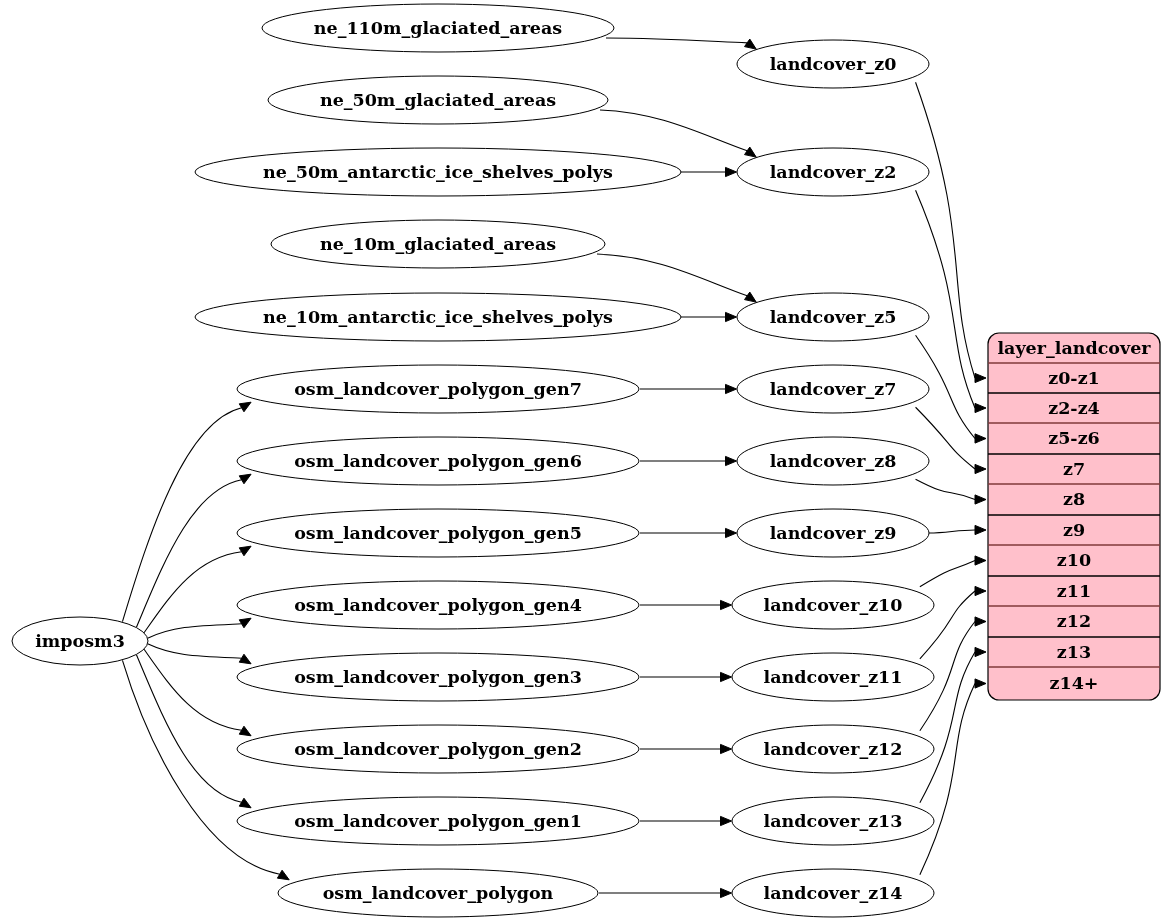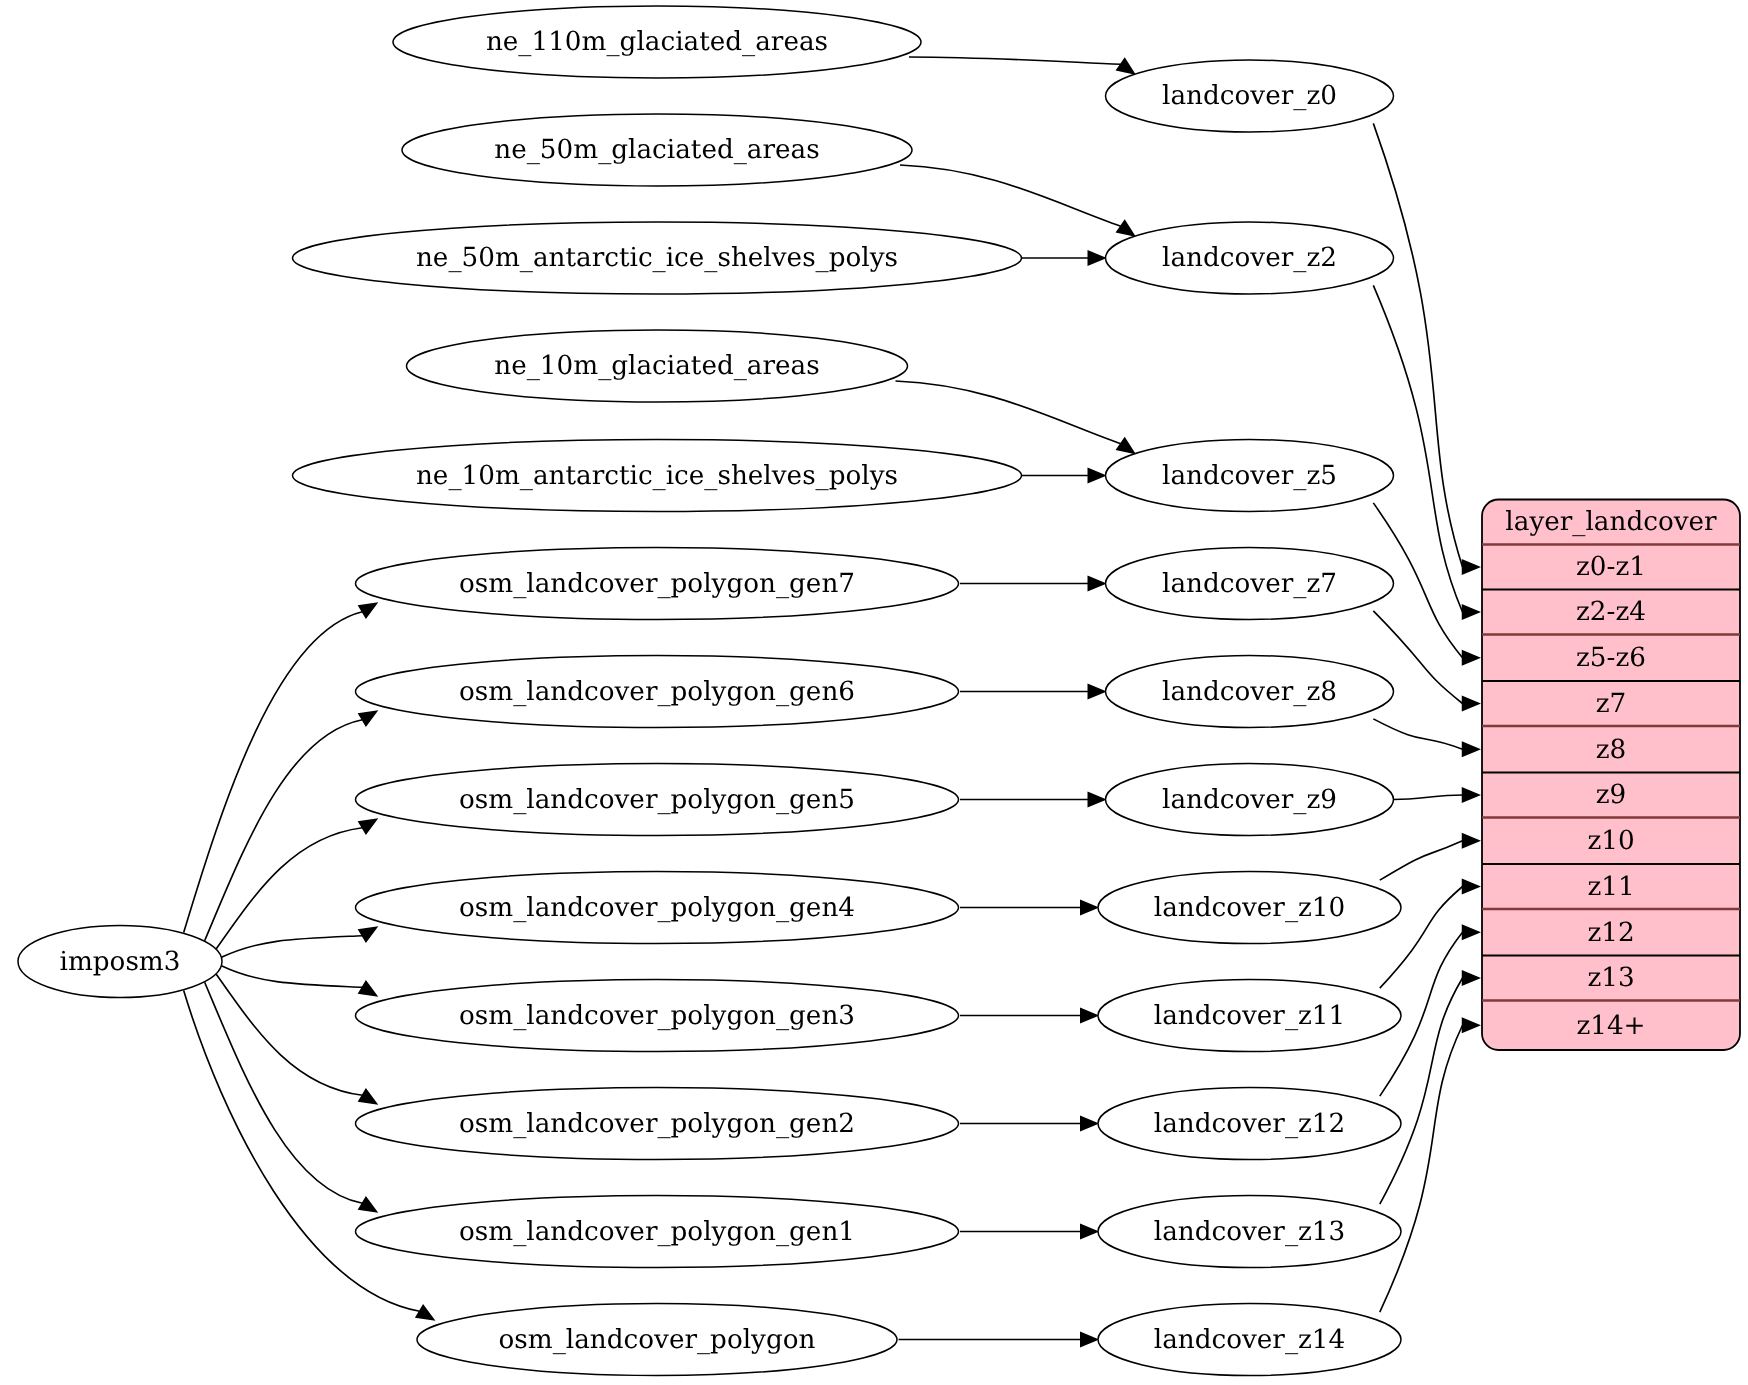--- a/index.html
+++ b/index.html
@@ -10,20 +10,21 @@
   body {
     width: 1165px;
     height: 923px;
     font-family: "DejaVu Serif", "Liberation Serif", serif;
     overflow: hidden;
   }
   #graph-root {
     position: relative;
     width: 1165px;
     height: 923px;
+    font-weight: bold;
   }
   svg#graph-svg {
     display: block;
     width: 1165px;
     height: 923px;
   }
   .node-ellipse {
     fill: #ffffff;
     stroke: #000000;
     stroke-width: 1;

